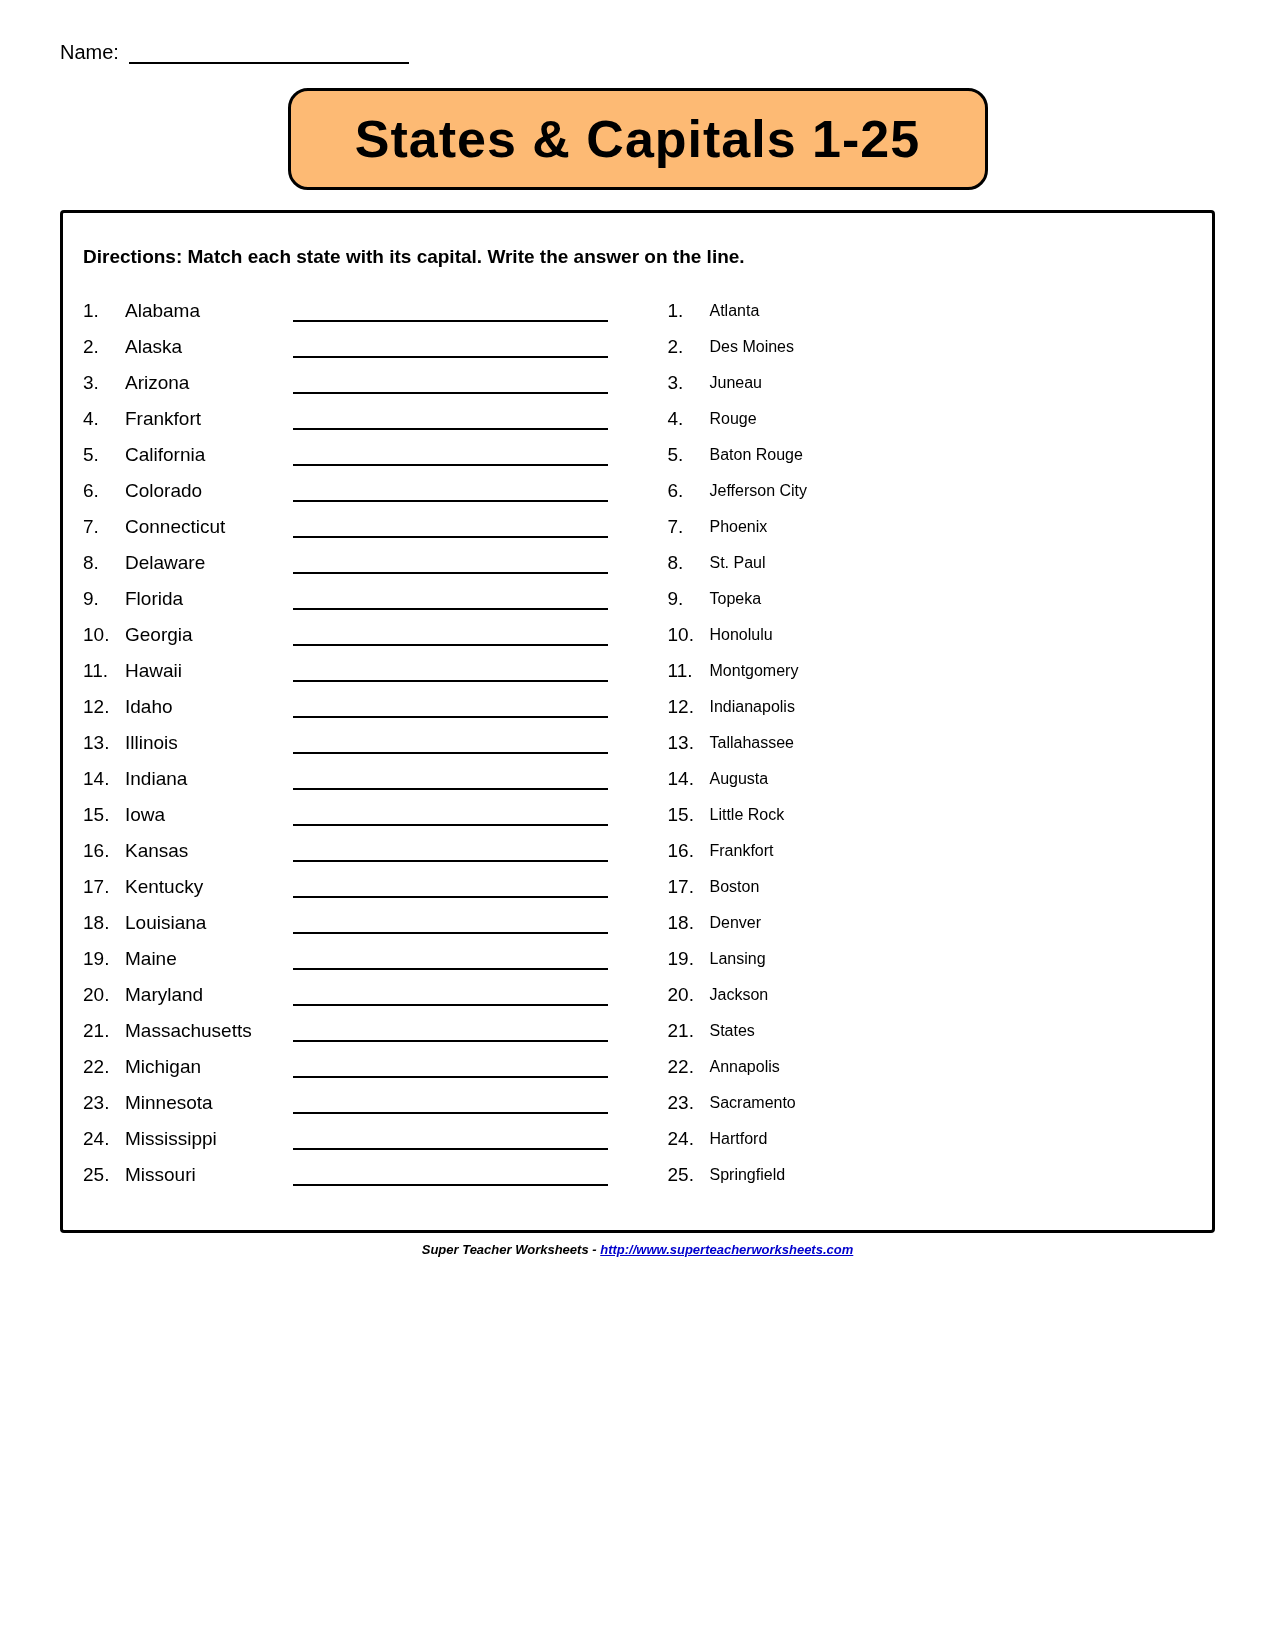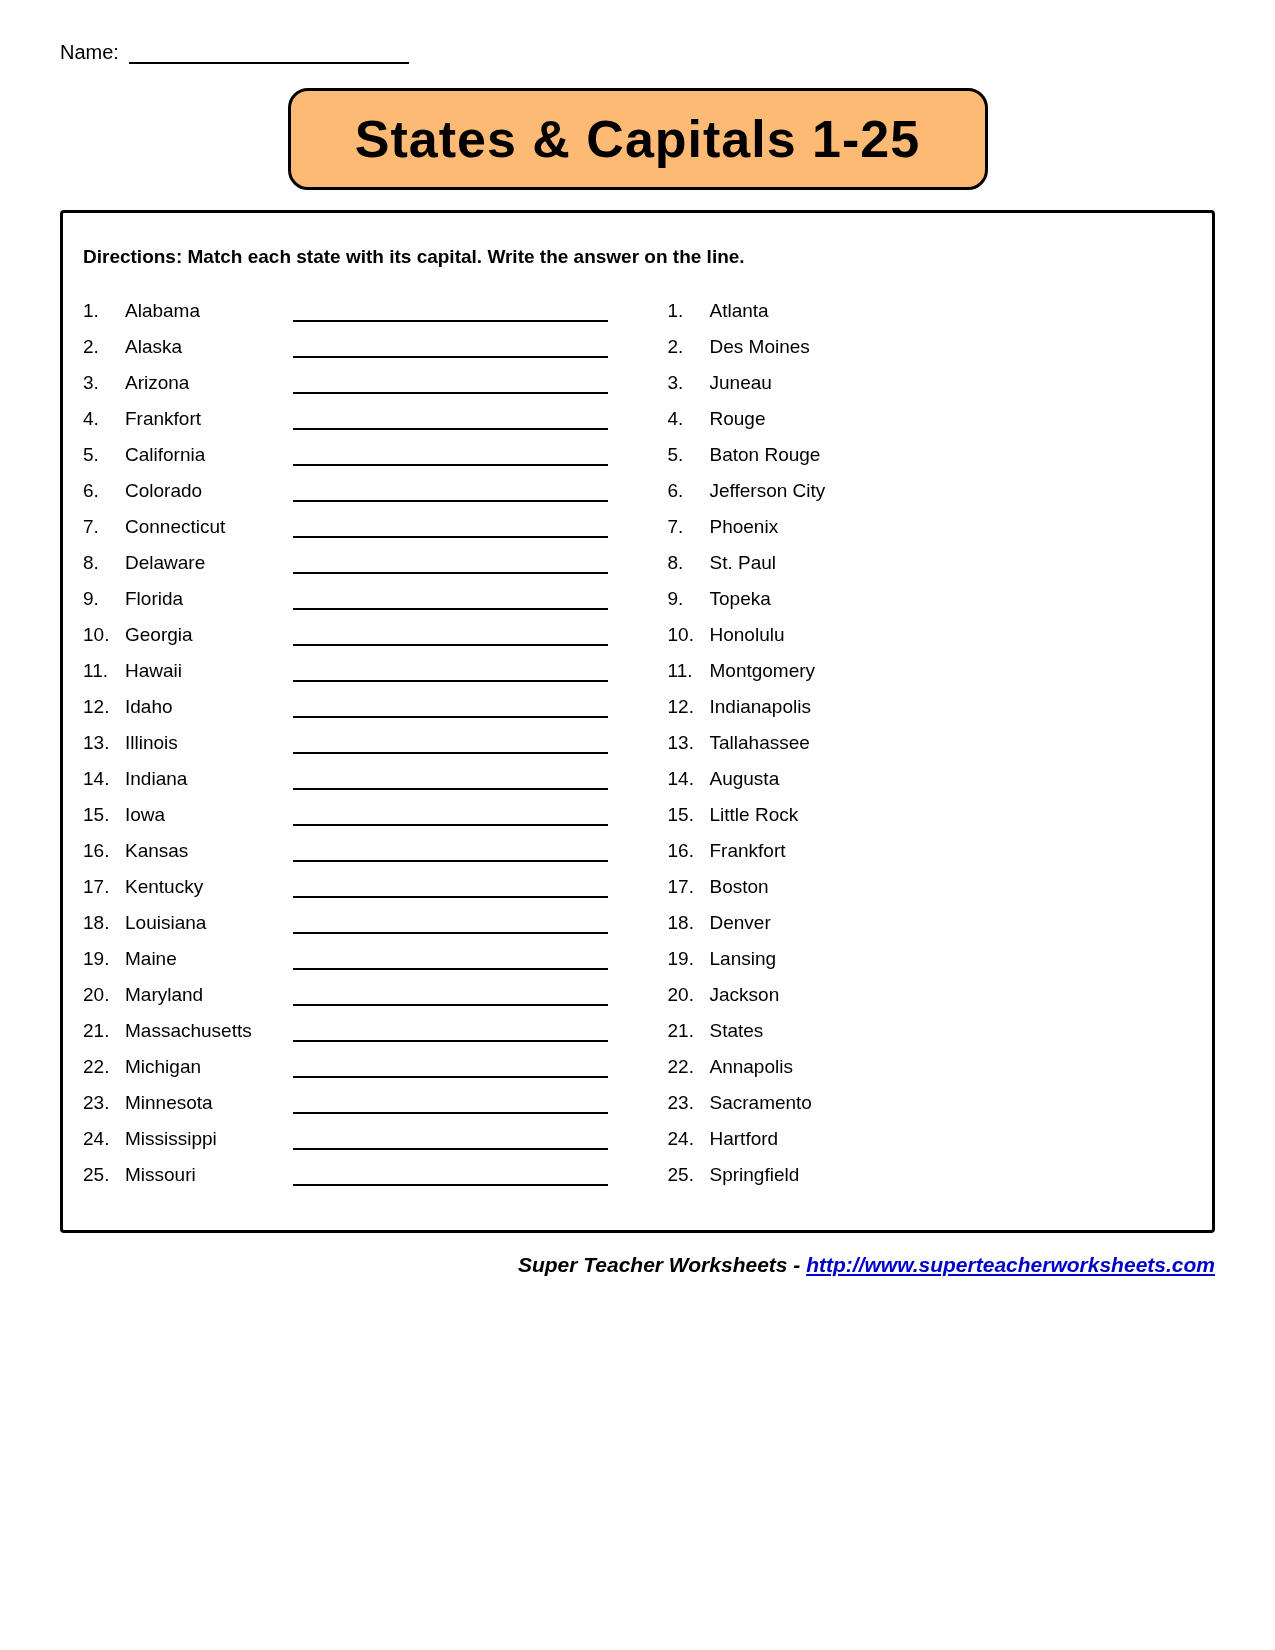--- a/index.html
+++ b/index.html
@@ -90,26 +90,26 @@
       display: flex;
       align-items: center;
       margin-bottom: 14px;
       font-size: 19px;
     }
     .capital-num {
       min-width: 42px;
       font-size: 19px;
     }
     .capital-name {
-      font-size: 19px;
+      font-size: 16px;
     }
     .footer {
-      text-align: right;
-      margin-top: 20px;
-      font-size: 21px;
+      text-align: center;
+      margin-top: 9px;
+      font-size: 13px;
     }
     .footer-brand {
       font-weight: bold;
       font-style: italic;
     }
     .footer-link {
       color: #0000cc;
       font-style: italic;
       font-weight: bold;
       text-decoration: underline;

